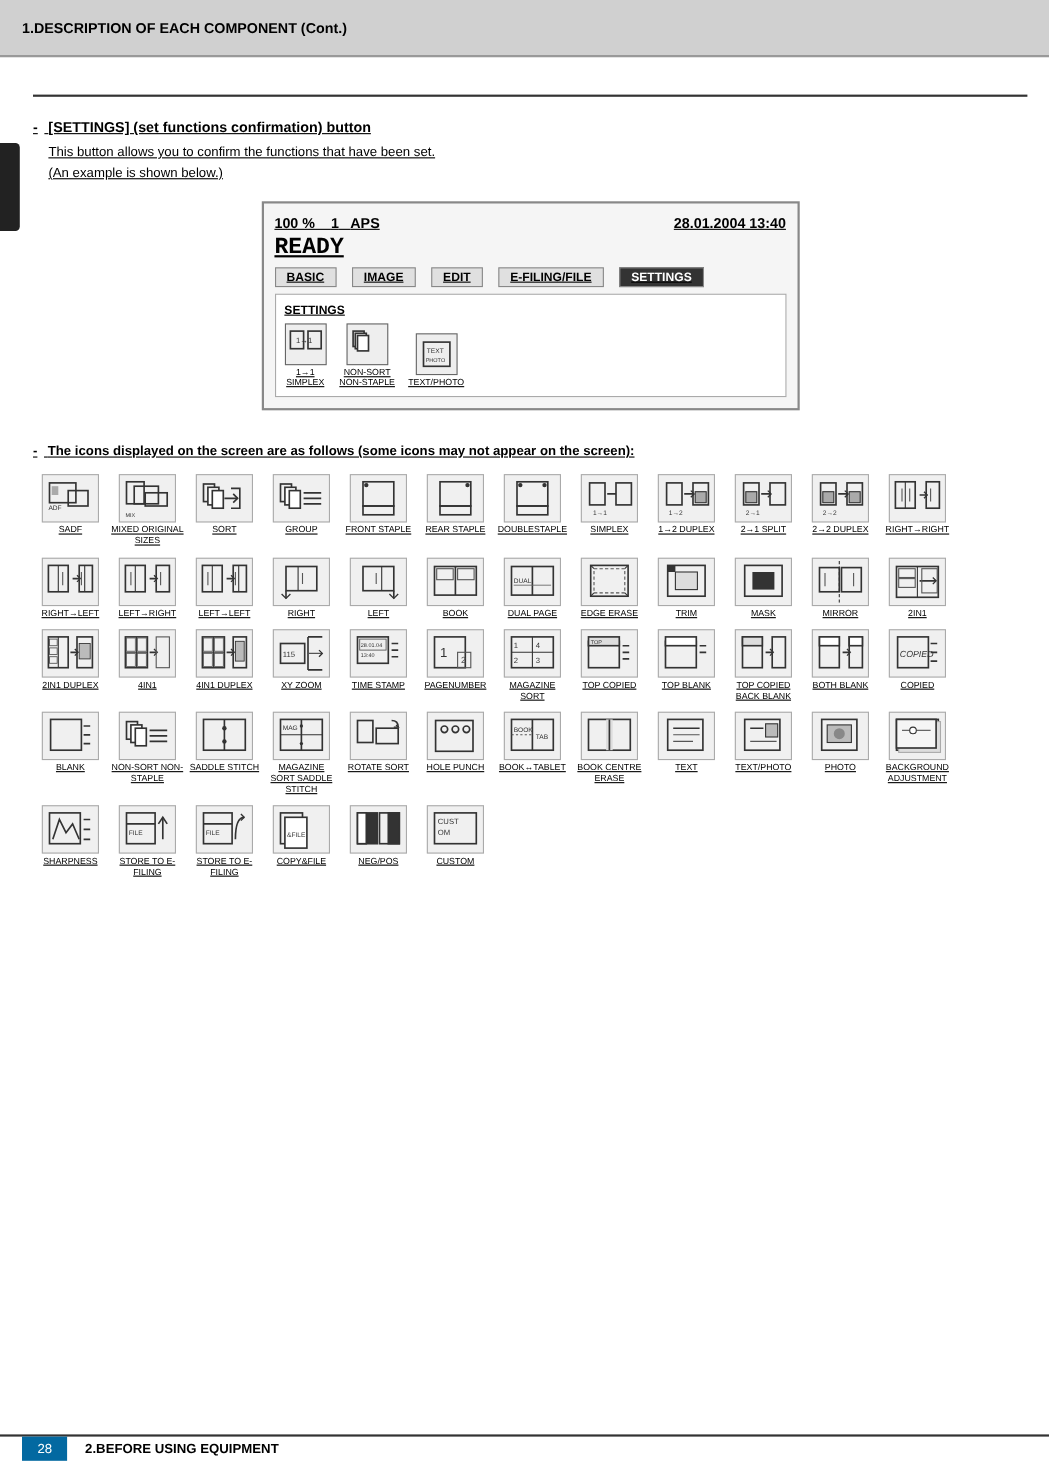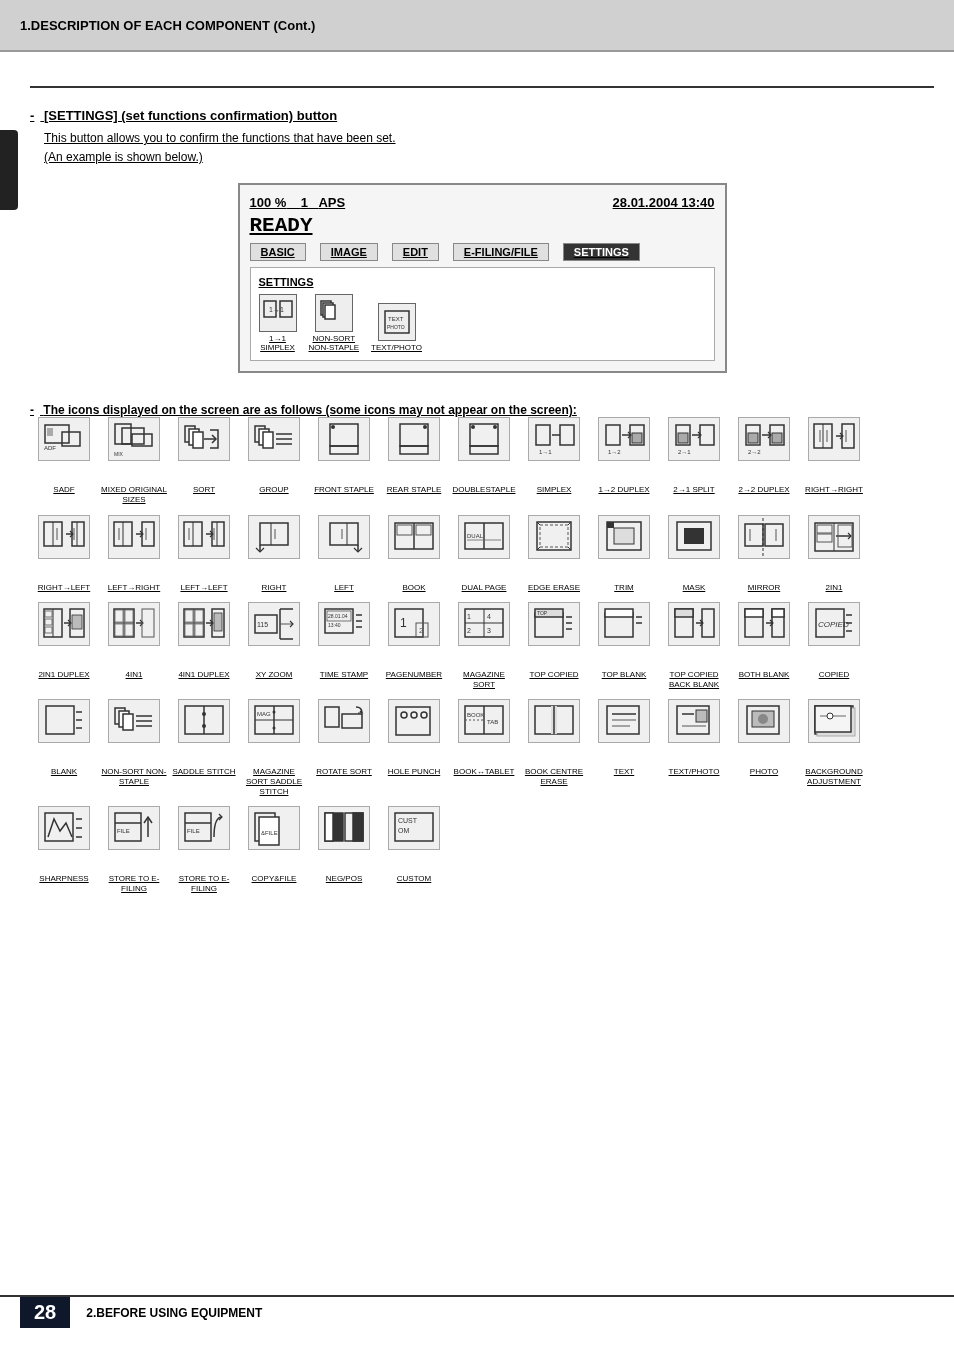--- a/index.html
+++ b/index.html
@@ -140,37 +140,37 @@
       align-items: center;
       justify-content: center;
       font-size: 18px;
       margin-bottom: 2px;
     }
 
     
     .icons-section-title {
       font-size: 12px;
       font-weight: bold;
+      margin-bottom: 14px;
       margin-top: 10px;
     }
 
     .icons-grid {
       display: flex;
       flex-wrap: wrap;
       gap: 4px 2px;
       margin-bottom: 10px;
     }
 
     .icon-item {
       display: flex;
       flex-direction: column;
       align-items: center;
       width: 68px;
       margin-bottom: 6px;
-      gap: 22px;
     }
 
     .icon-img {
       width: 52px;
       height: 44px;
       border: 1px solid #aaa;
       background: #f0f0f0;
       display: flex;
       align-items: center;
       justify-content: center;
@@ -195,24 +195,24 @@
       bottom: 20px;
       left: 0;
       right: 0;
       display: flex;
       align-items: center;
       padding: 0 20px;
       border-top: 2px solid #333;
     }
 
     .page-number-box {
-      background: #0f172a;
+      background: #0369a1;
       color: #fff;
-      font-size: 20px;
-      font-weight: bold;
+      font-size: 12px;
+      font-weight: normal;
       padding: 4px 14px;
       margin-right: 16px;
     }
 
     .footer-text {
       font-size: 12px;
       font-weight: bold;
     }
 
     .divider-line {

